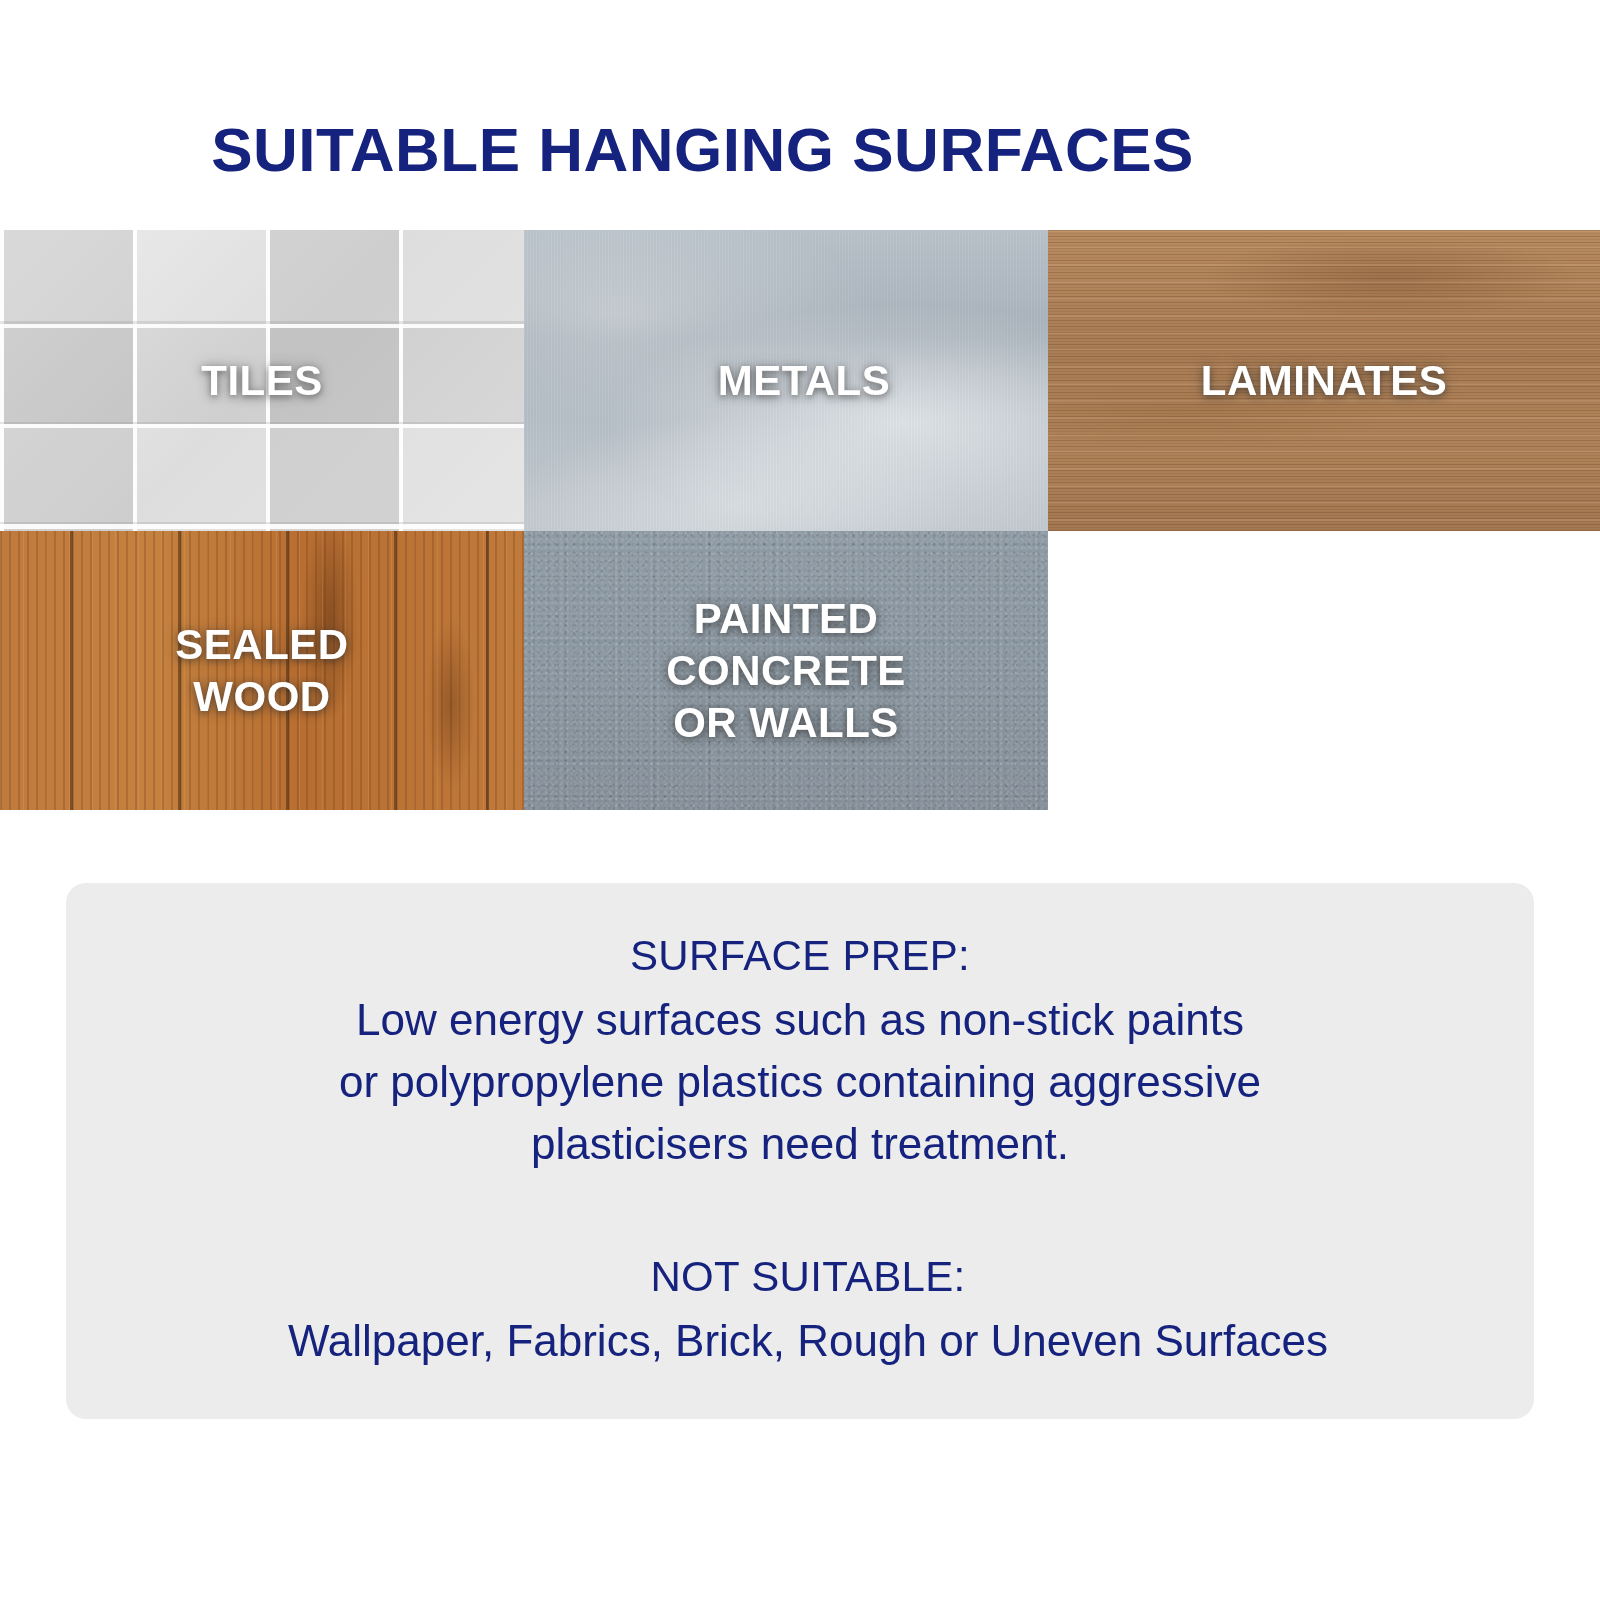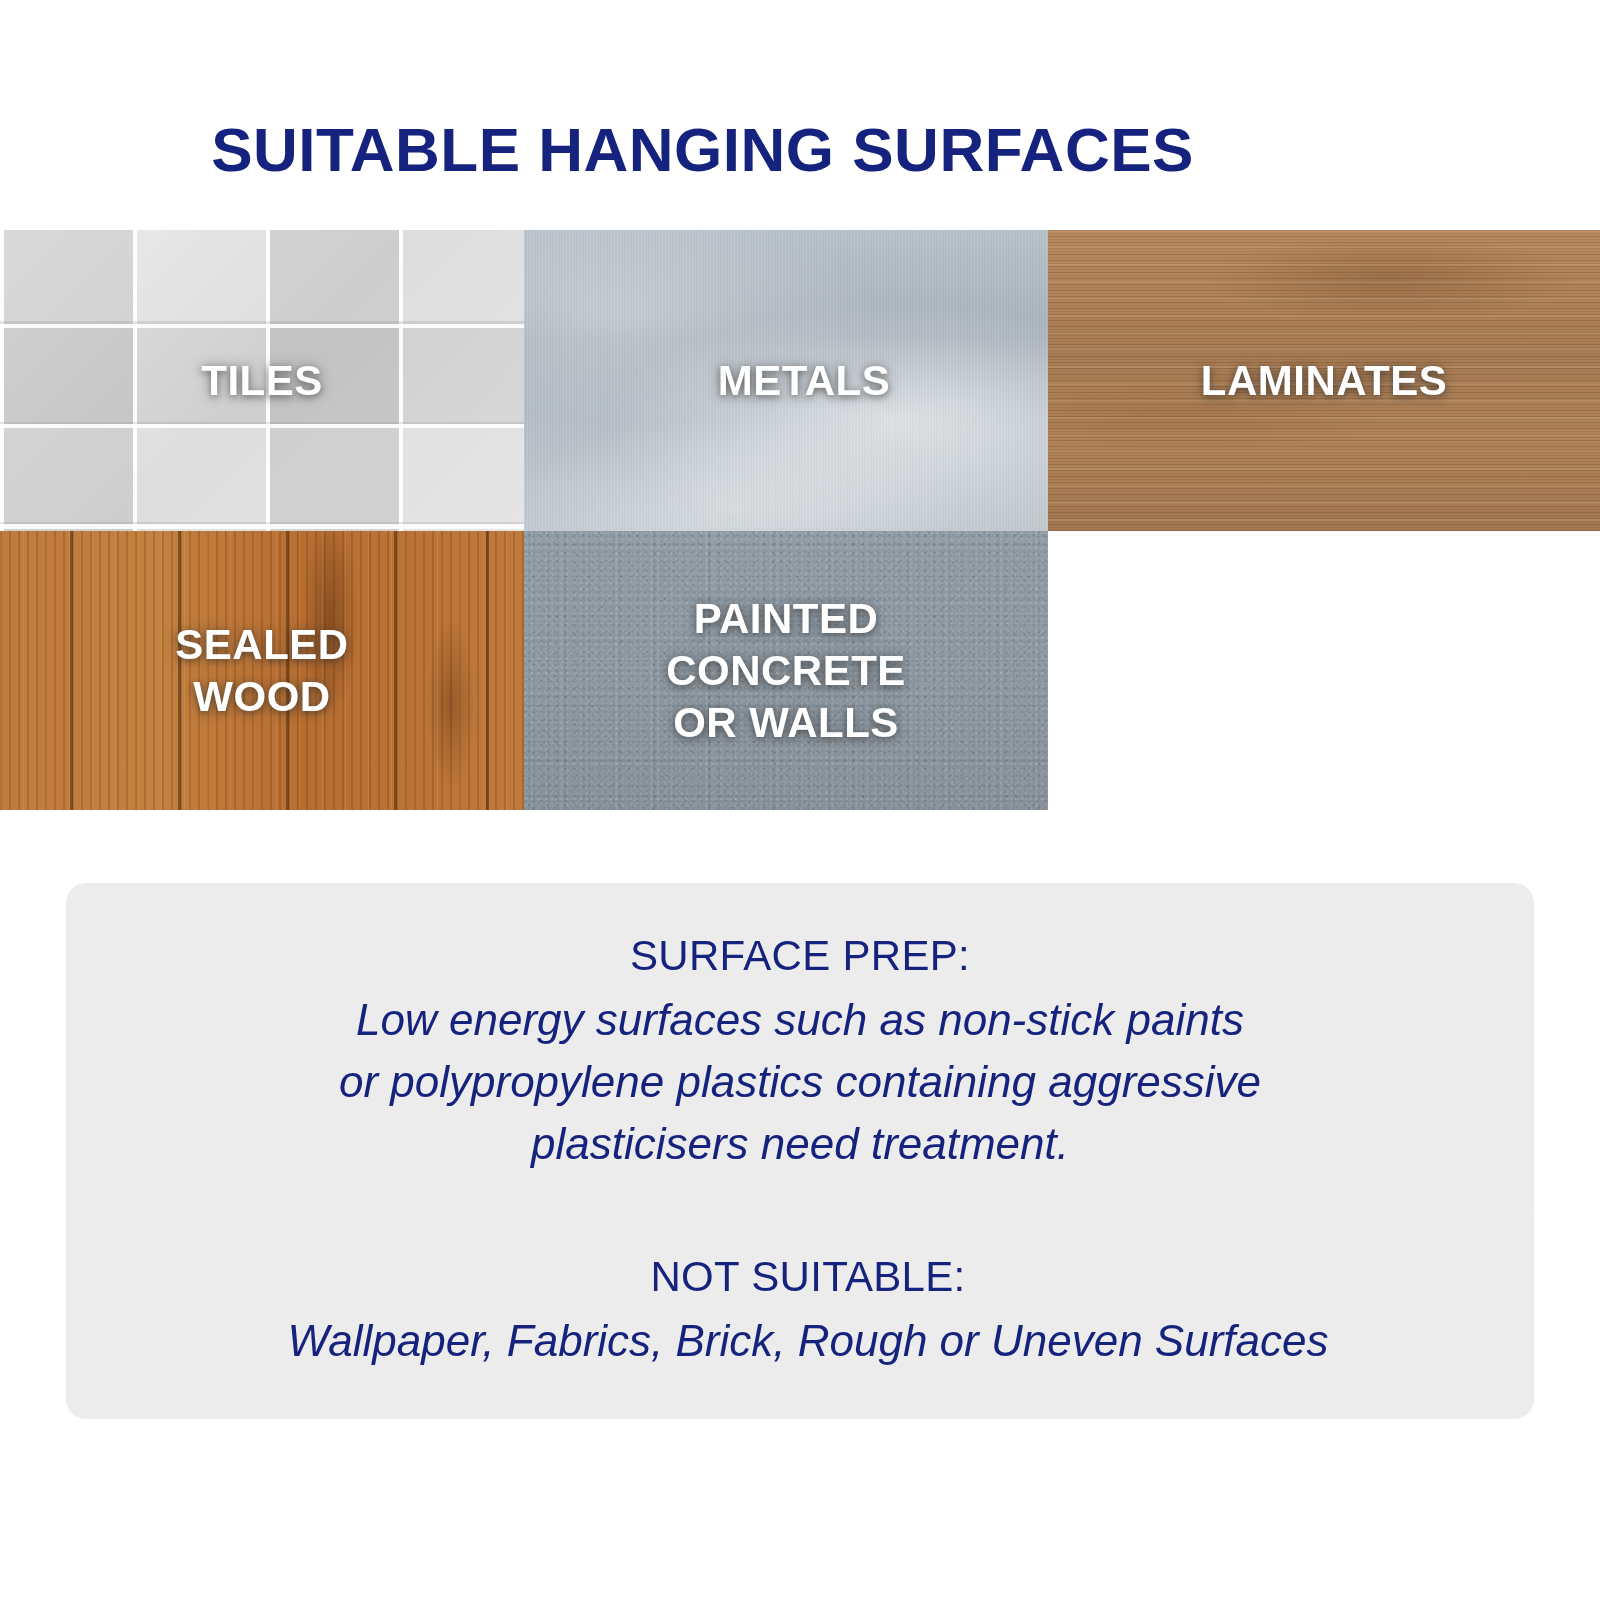--- a/index.html
+++ b/index.html
@@ -221,21 +221,20 @@
     line-height: 58px;
     font-weight: normal;
     letter-spacing: 0.3px;
   }
   .panel-body {
     font-size: 44px;
     line-height: 62px;
     font-weight: normal;
     white-space: pre-line;
     margin-top: 4px;
-    font-style: italic;
   }
   #panel-not-suitable .panel-body { }
 </style>
 </head>
 <body>
 
 <h1 class="page-title">SUITABLE HANGING SURFACES</h1>
 
 <div class="surface-grid">
 

